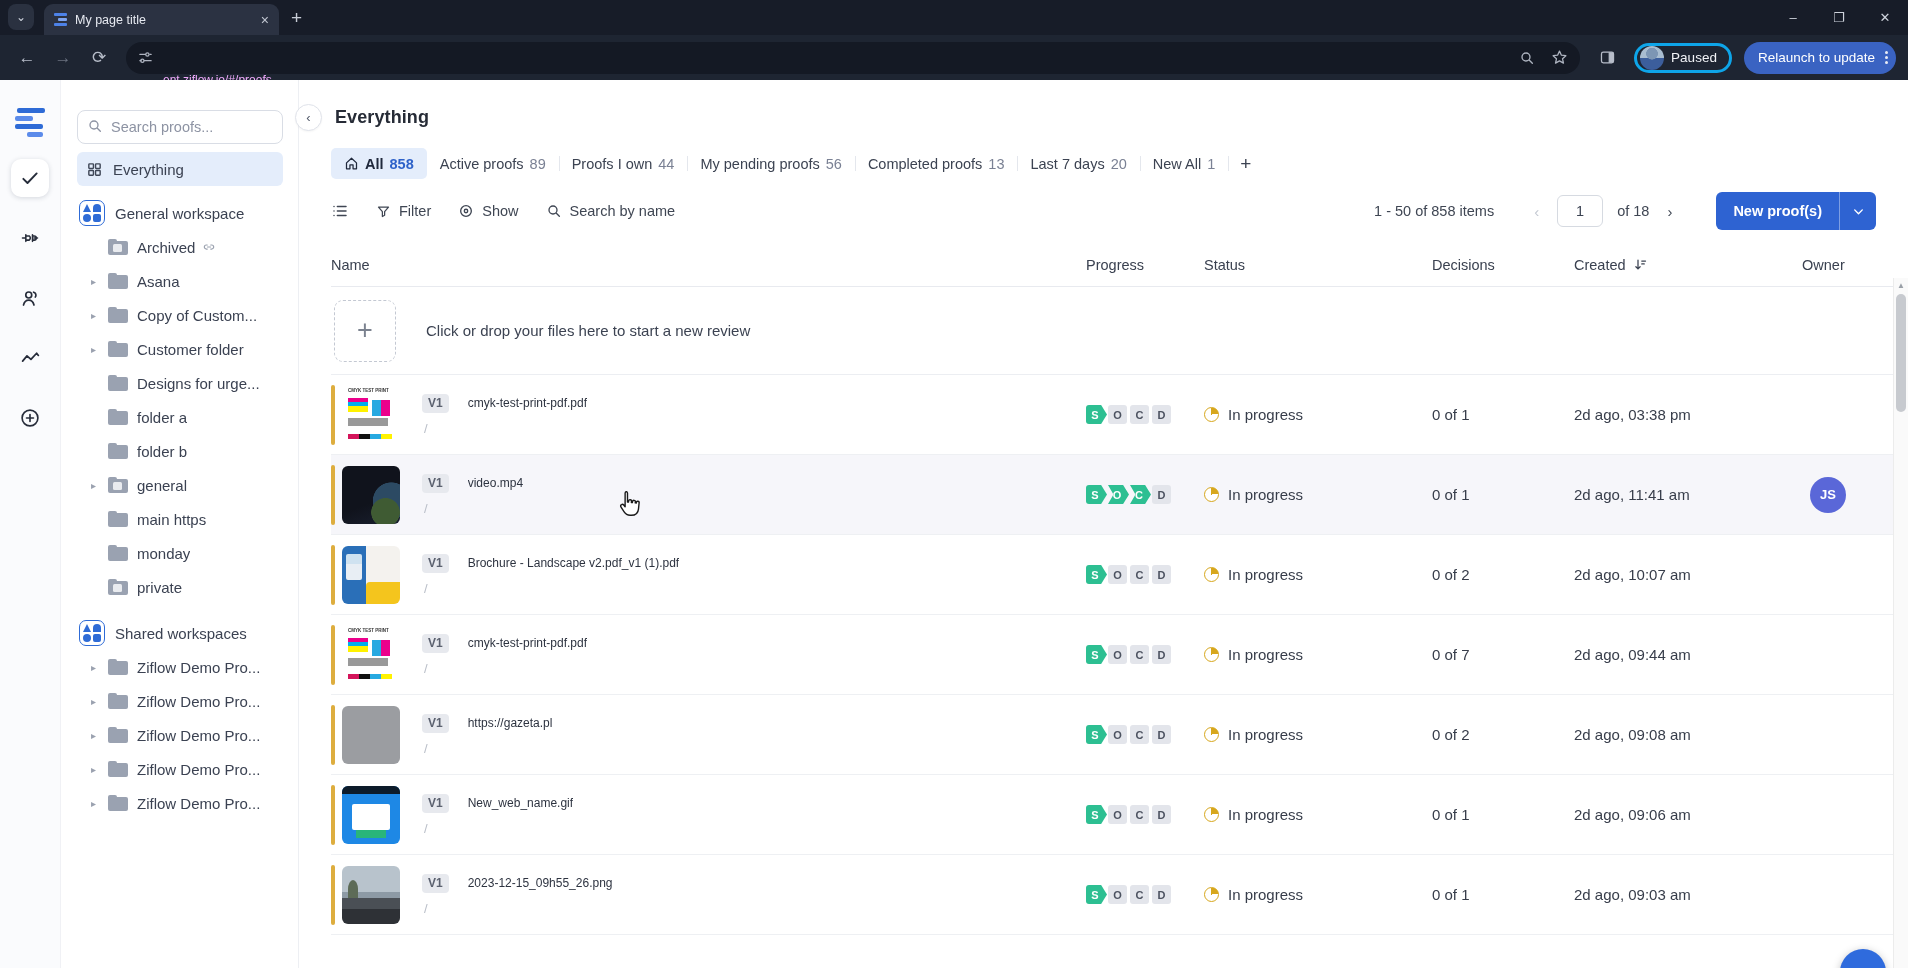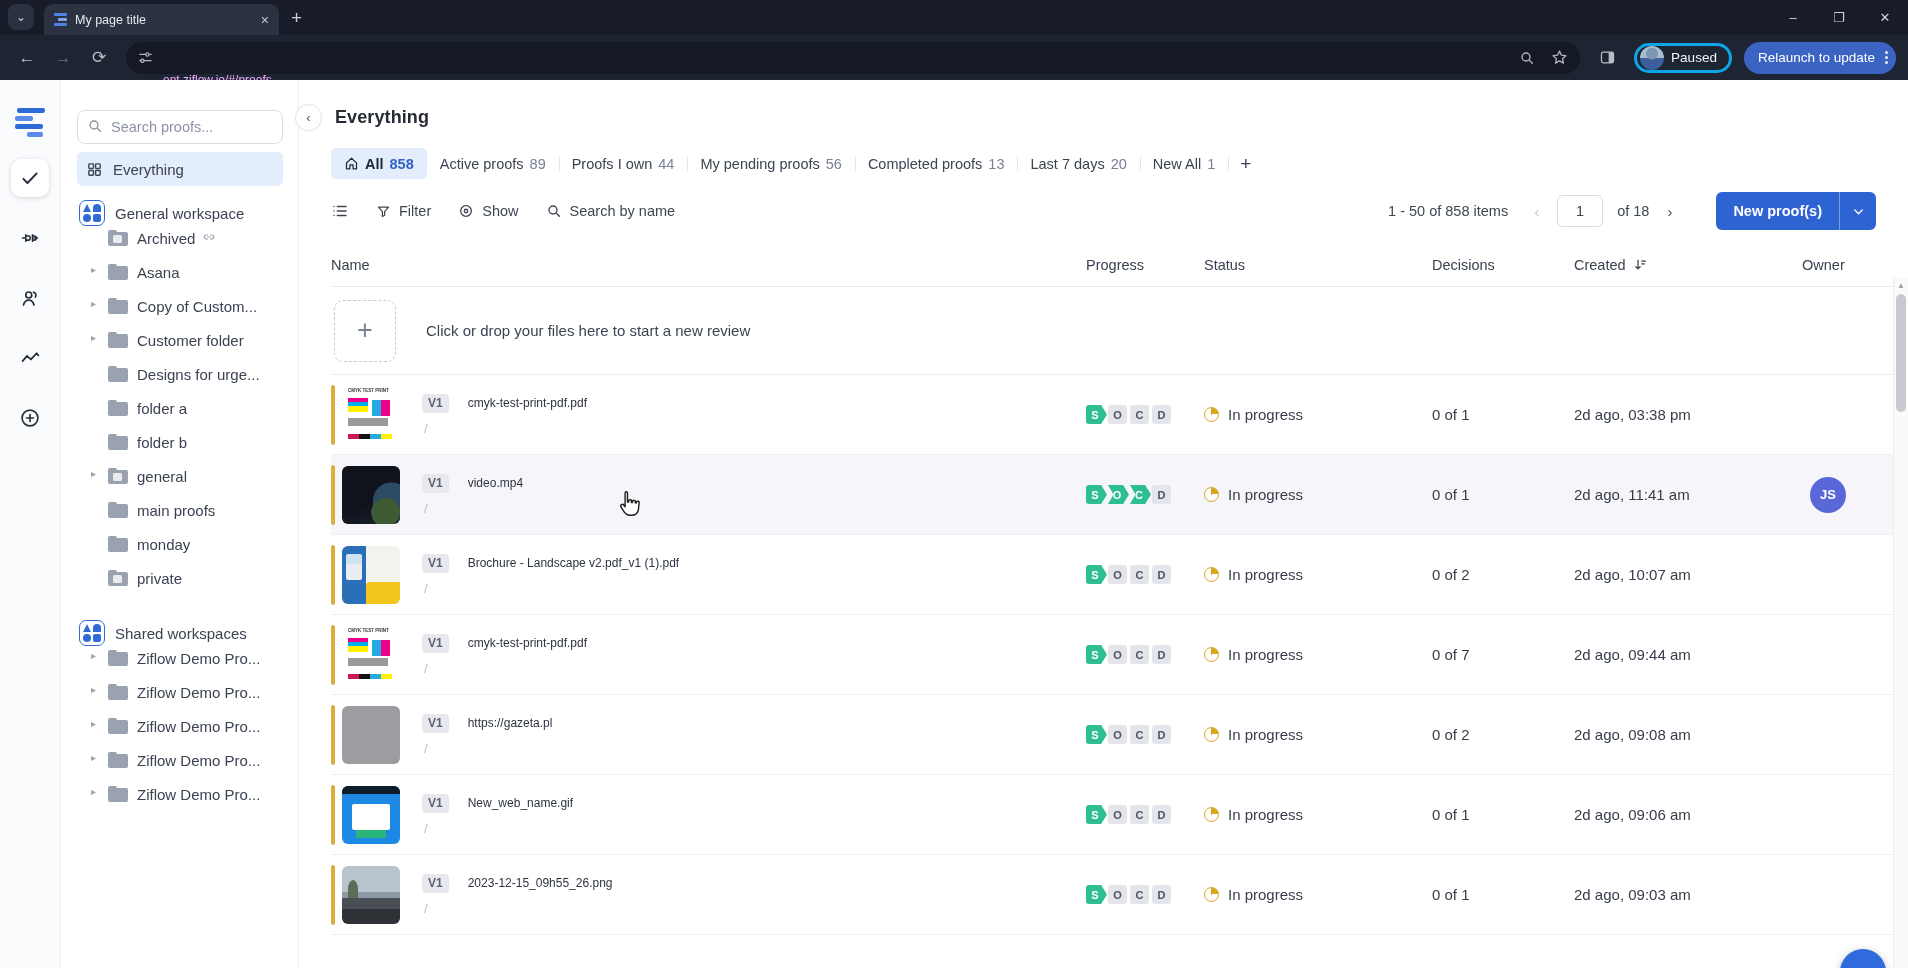--- a/index.html
+++ b/index.html
@@ -48,21 +48,21 @@
   .search-box .sicon { position:absolute; left:10px; top:8px; color:#8d93a3; }
   .side-item { height:34px; display:flex; align-items:center; gap:10px; border-radius:6px; padding:0 9px; font-size:15px; color:#3b4252; margin-top:8px; }
   .side-item.selected { background:#e4edfb; }
   .ws-header { display:flex; align-items:center; gap:10px; margin:14px 0 4px 0; font-size:15px; color:#3b4252; padding-left:2px; }
   .ws-icon { width:26px; height:26px; border:1.5px solid #2e6bd6; border-radius:7px; display:grid; grid-template-columns:8px 8px; grid-template-rows:8px 8px; gap:2px; place-content:center; }
   .ws-icon i { background:#2e6bd6; display:block; }
   .ws-icon i:nth-child(1){ clip-path:polygon(50% 0,100% 100%,0 100%); }
   .ws-icon i:nth-child(2){ border-radius:50% 50% 0 0; }
   .ws-icon i:nth-child(3){ border-radius:50%; }
   .ws-icon i:nth-child(4){ border-radius:2px; }
-  .folder-row { height:34px; display:flex; font-size:15px; color:#3b4252; padding-left:14px; }
+  .folder-row { height:34px; display:flex; align-items:center; font-size:15px; color:#3b4252; padding-left:14px; }
   .chev-slot { width:17px; color:#9aa1af; font-size:10px; flex:none; }
   .folder-glyph { width:20px; height:16px; position:relative; flex:none; margin-right:9px; }
   .folder-glyph::before { content:""; position:absolute; inset:0; background:#9aa2b1; border-radius:2px; clip-path:polygon(0 12%, 38% 12%, 48% 0, 48% 0, 38% 12%, 0 12%); }
   .folder-body { position:absolute; left:0; right:0; top:2px; bottom:0; background:#9aa2b1; border-radius:2px; }
   .folder-tab { position:absolute; left:0; top:0; width:9px; height:4px; background:#9aa2b1; border-radius:2px 2px 0 0; }
   .folder-glyph.special .badge { position:absolute; left:5px; top:5px; width:9px; height:8px; background:#e9ebef; border-radius:1.5px; }
   .link-ic { margin-left:7px; color:#9aa1af; display:flex; }
   .label-ellip { white-space:nowrap; overflow:hidden; text-overflow:ellipsis; }
 
   
@@ -77,21 +77,21 @@
   .viewtab .vt-count { color:#7a8194; }
   .viewtab.active { background:#e4edfb; border-radius:5px; font-weight:700; color:#20293c; }
   .viewtab.active::before, .viewtab.active + .viewtab::before { display:none; }
   .viewtab.active .vt-count { color:#2e62c9; font-weight:700; }
   .viewtab.add { font-size:19px; color:#3c4352; padding:0 12px; }
 
   .listbar { display:flex; align-items:center; margin:12px 32px 0 32px; height:40px; }
   .lb-left { display:flex; align-items:center; gap:27px; color:#3f4653; font-size:14.5px; }
   .lb-item { display:flex; align-items:center; gap:8px; }
   .lb-right { margin-left:auto; display:flex; align-items:center; gap:14px; color:#3f4653; font-size:14.5px; }
-  .range-text { margin-right:8px; }
+  .range-text { margin-right:22px; }
   .pag-arrow { font-size:15px; color:#3f4653; padding:0 4px; }
   .pag-arrow.disabled { color:#c4c9d2; }
   .page-input { width:46px; height:32px; border:1px solid #d6dae1; border-radius:6px; text-align:center; font-size:14.5px; color:#3b4252; font-family:inherit; }
   .new-proof { margin-left:26px; height:38px; background:#2e63d2; border-radius:6px; display:flex; align-items:center; color:#fff; overflow:hidden; }
   .np-label { padding:0 17px; font-size:14.5px; font-weight:700; }
   .np-divider { width:1px; height:38px; background:rgba(255,255,255,.38); }
   .np-caret { width:36px; display:flex; align-items:center; justify-content:center; }
 
   .tablewrap { margin:12px 13px 0 32px; }
   .tgrid { display:grid; grid-template-columns:755px 118px 228px 142px 222px 1fr; align-items:center; }
@@ -382,21 +382,21 @@
           </span>
     <span class="label-ellip folder-label">general</span>
 
   </div>
         <div class="folder-row">
     <span class="chev-slot" style="visibility: hidden;">▸</span>
     <span class="folder-glyph">
             <span class="folder-tab"></span>
             <span class="folder-body"></span>
           </span>
-    <span class="label-ellip folder-label">main proofs</span>
+    <span class="label-ellip folder-label">main https</span>
 
   </div>
         <div class="folder-row">
     <span class="chev-slot" style="visibility: hidden;">▸</span>
     <span class="folder-glyph">
             <span class="folder-tab"></span>
             <span class="folder-body"></span>
           </span>
     <span class="label-ellip folder-label">monday</span>
 

